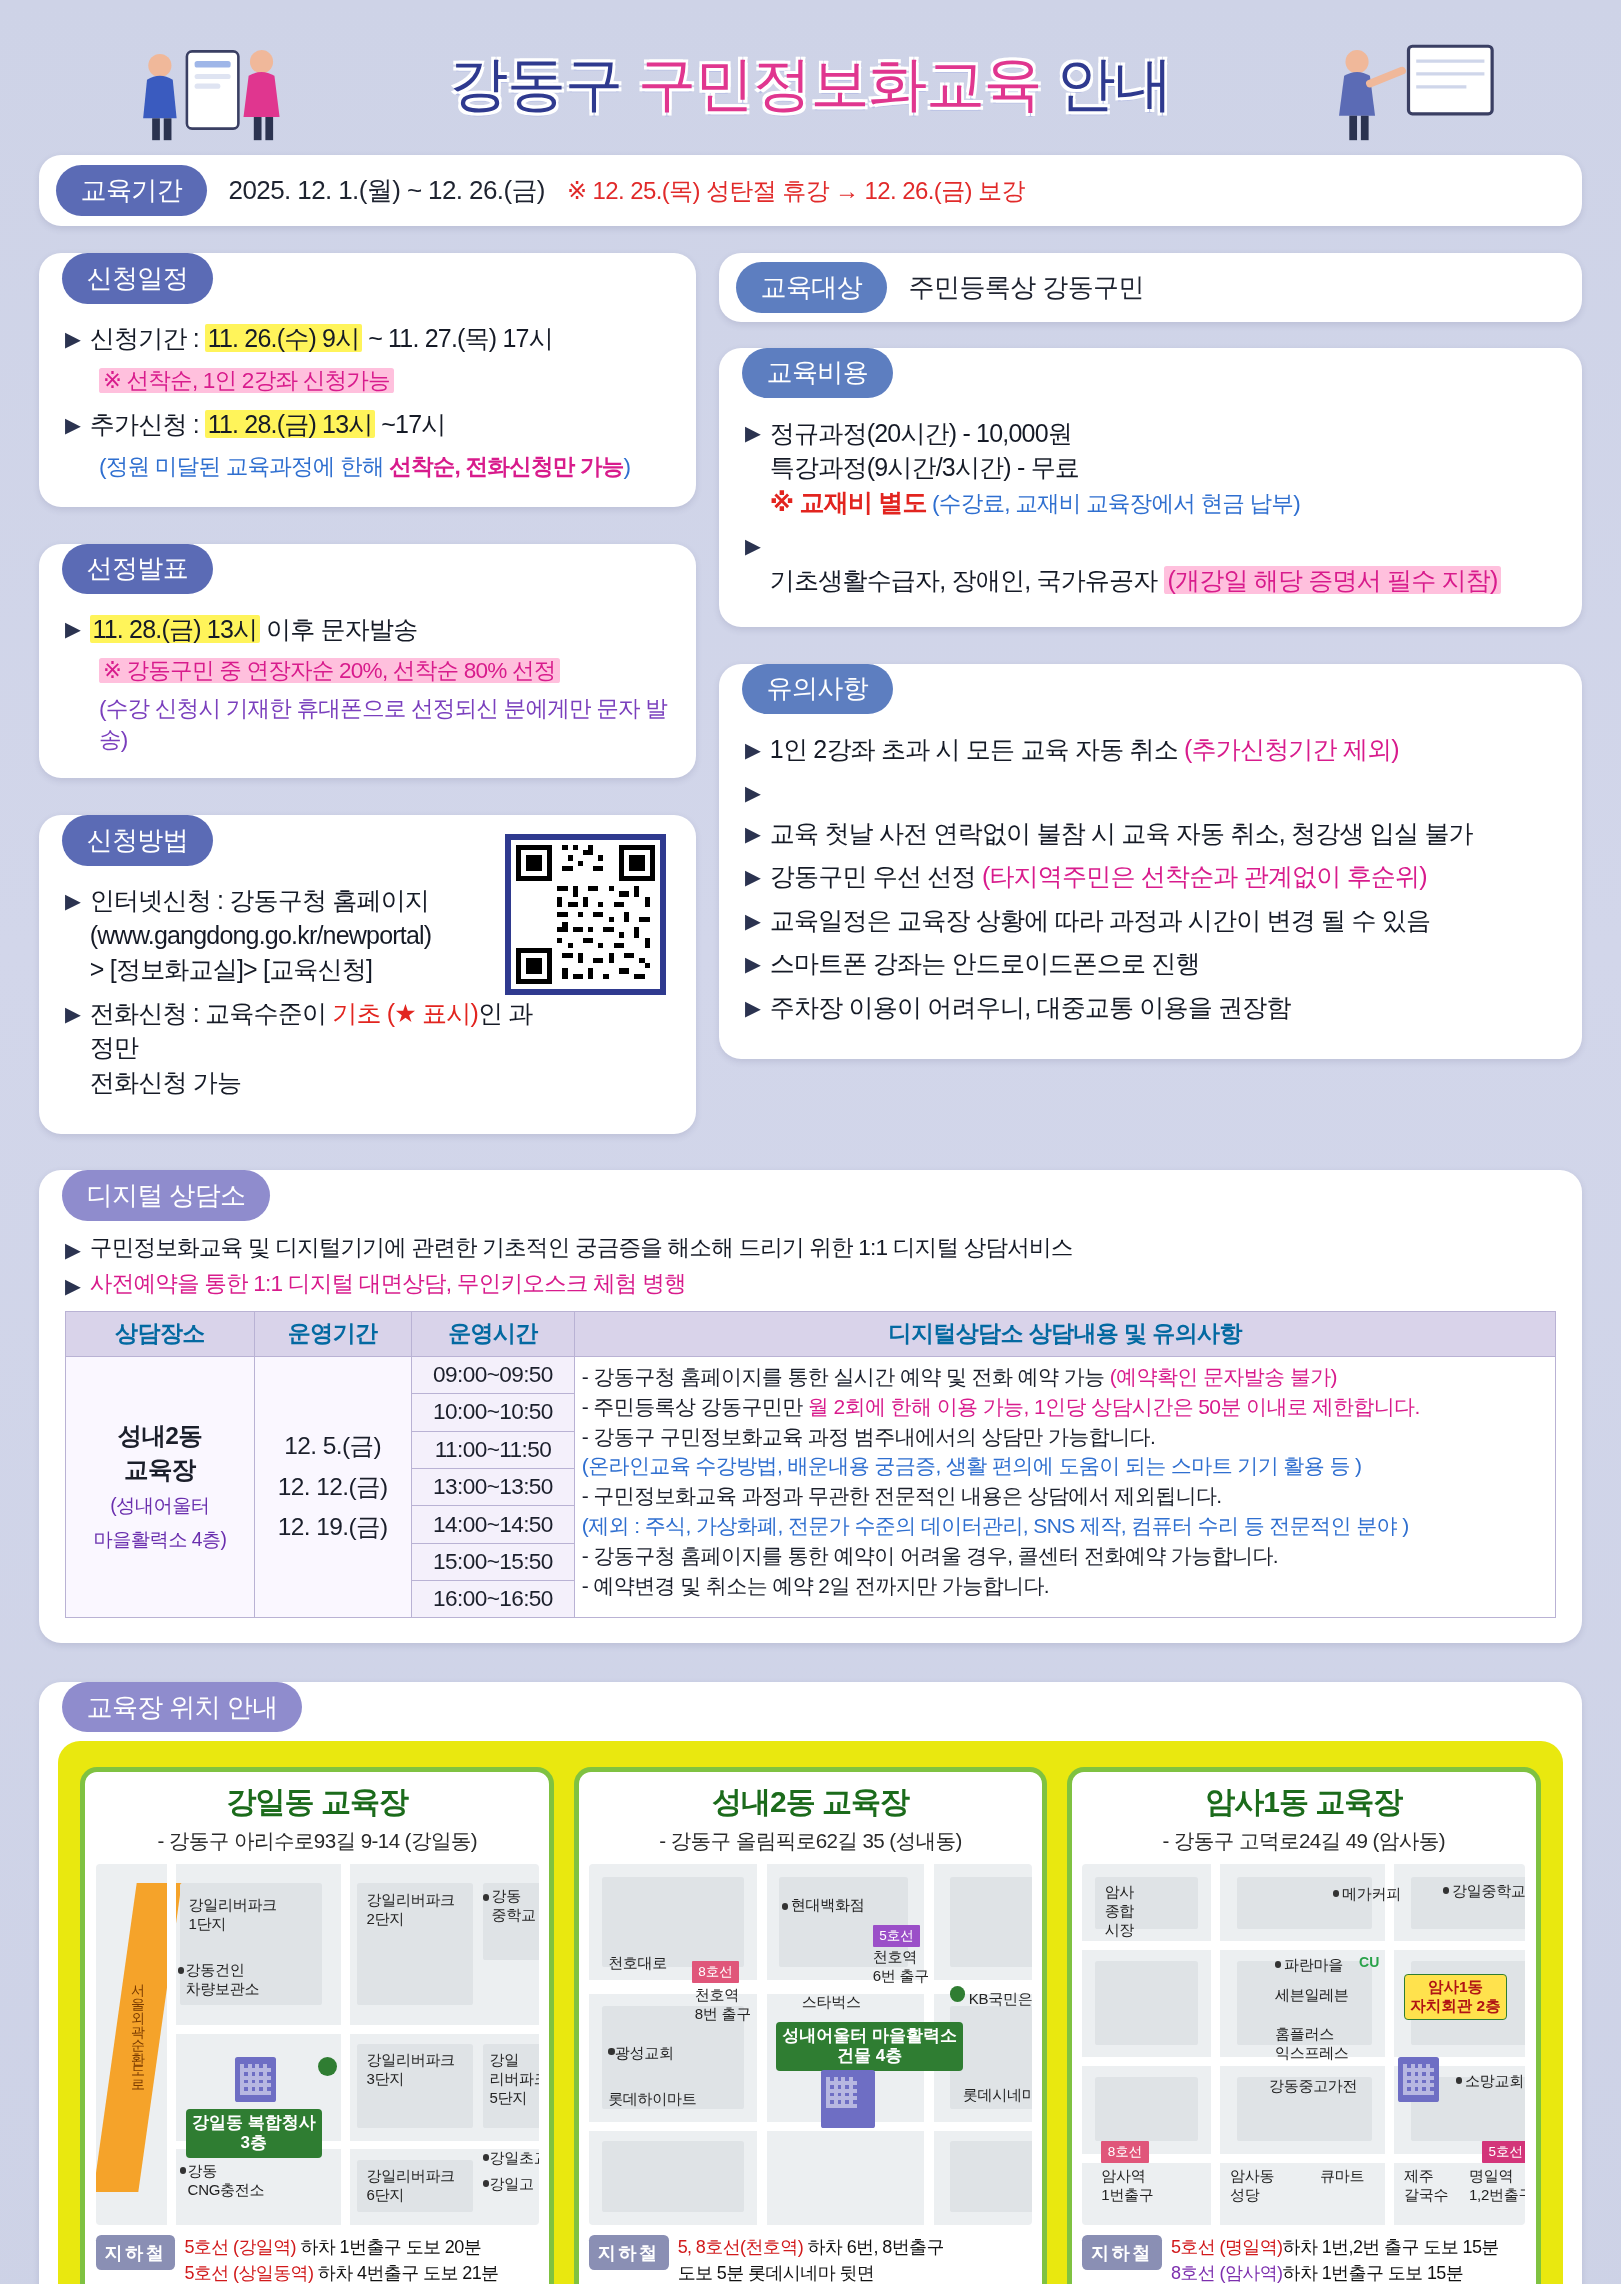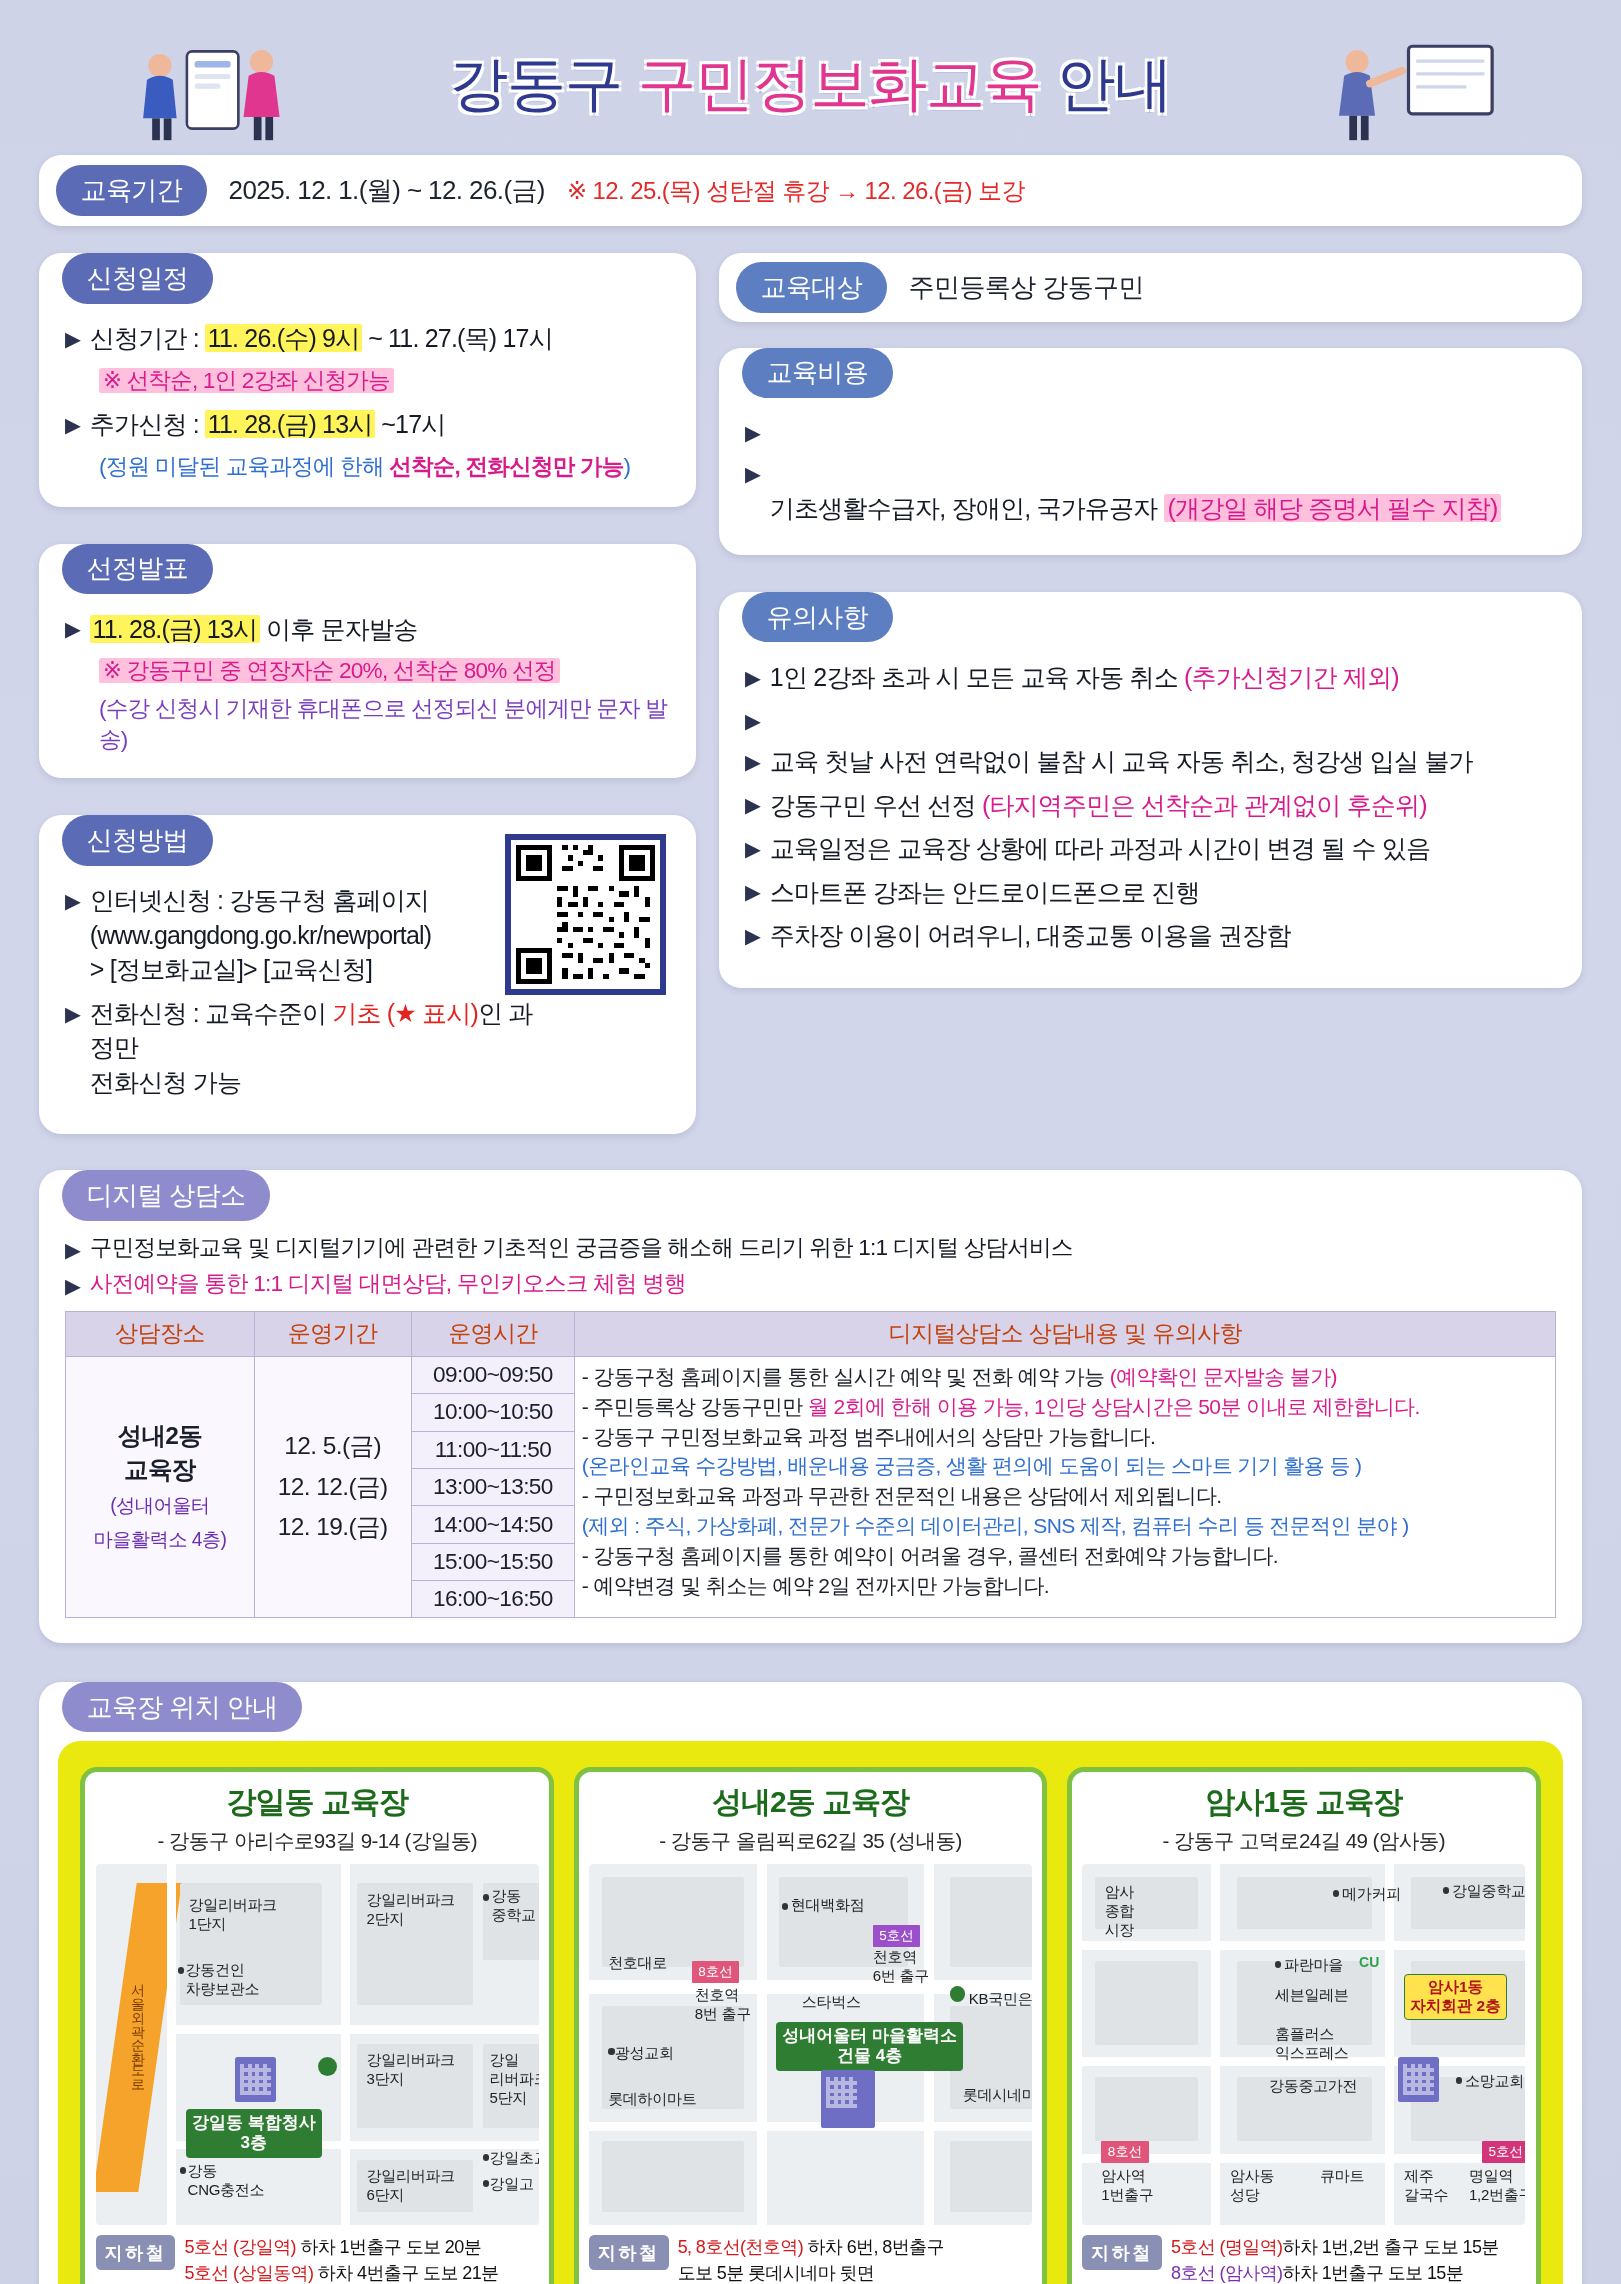--- a/index.html
+++ b/index.html
@@ -98,21 +98,21 @@
 
   
   .consult-body{
     background:#fff;border-radius:22px;box-shadow:0 2.6px 6.4px rgba(60,60,110,.13);
     padding:62px 26px 24.5px 26px;margin-top:0;
   }
   table.consult{
     border-collapse:collapse;width:100%;margin-top:11.6px;font-size:21px;
   }
   table.consult th{
-    background:#d9d3ea;color:#c2410c;font-weight:normal;font-size:23px;
+    background:#d9d3ea;color:#0369a1;font-weight:bold;font-size:23px;
     border:1.3px solid #b9b2d4;padding:6.4px 3.9px;letter-spacing:-0.6px;
   }
   table.consult td{
     border:1.3px solid #b9b2d4;padding:5.2px 6.4px;color:#1b1f2b;letter-spacing:-0.6px;
   }
   td.place{background:#faf7ff;text-align:center;font-size:24.5px;font-weight:bold;line-height:1.4;}
   td.place .sub{font-size:19.3px;font-weight:normal;color:#6a2fae;}
   td.period{background:#faf7ff;text-align:center;font-size:24.5px;line-height:1.65;}
   td.time{background:#f4f0fb;text-align:center;font-size:22.6px;width:148px;}
   td.content{background:#ffffff;font-size:21px;line-height:1.42;vertical-align:top;}
@@ -352,20 +352,25 @@
       <div class="card bar-card" style="padding:9px 17px;">
         <span class="pill blue2">교육대상</span>
         <span class="txt">주민등록상 강동구민</span>
       </div>
 
       <div class="sec" style="margin-top:26px;">
         <span class="pill blue2">교육비용</span>
         <div class="sec-body">
           <div class="row-item">
             <span class="tri">▶</span>
+            <span class="line">
+              <span>정규과정(20시간) - 10,000원</span><br>
+              <span>특강과정(9시간/3시간) - 무료</span><br>
+              <span class="red" style="font-weight:bold">※ 교재비 별도</span><span class="blue small"> (수강료, 교재비 교육장에서 현금 납부)</span>
+            </span>
           </div>
           <div class="row-item">
             <span class="tri">▶</span>
             <span class="line">
               <br>
               <span>기초생활수급자, 장애인, 국가유공자 </span><span class="hl-pink magenta">(개강일 해당 증명서 필수 지참)</span>
             </span>
           </div>
         </div>
       </div>

